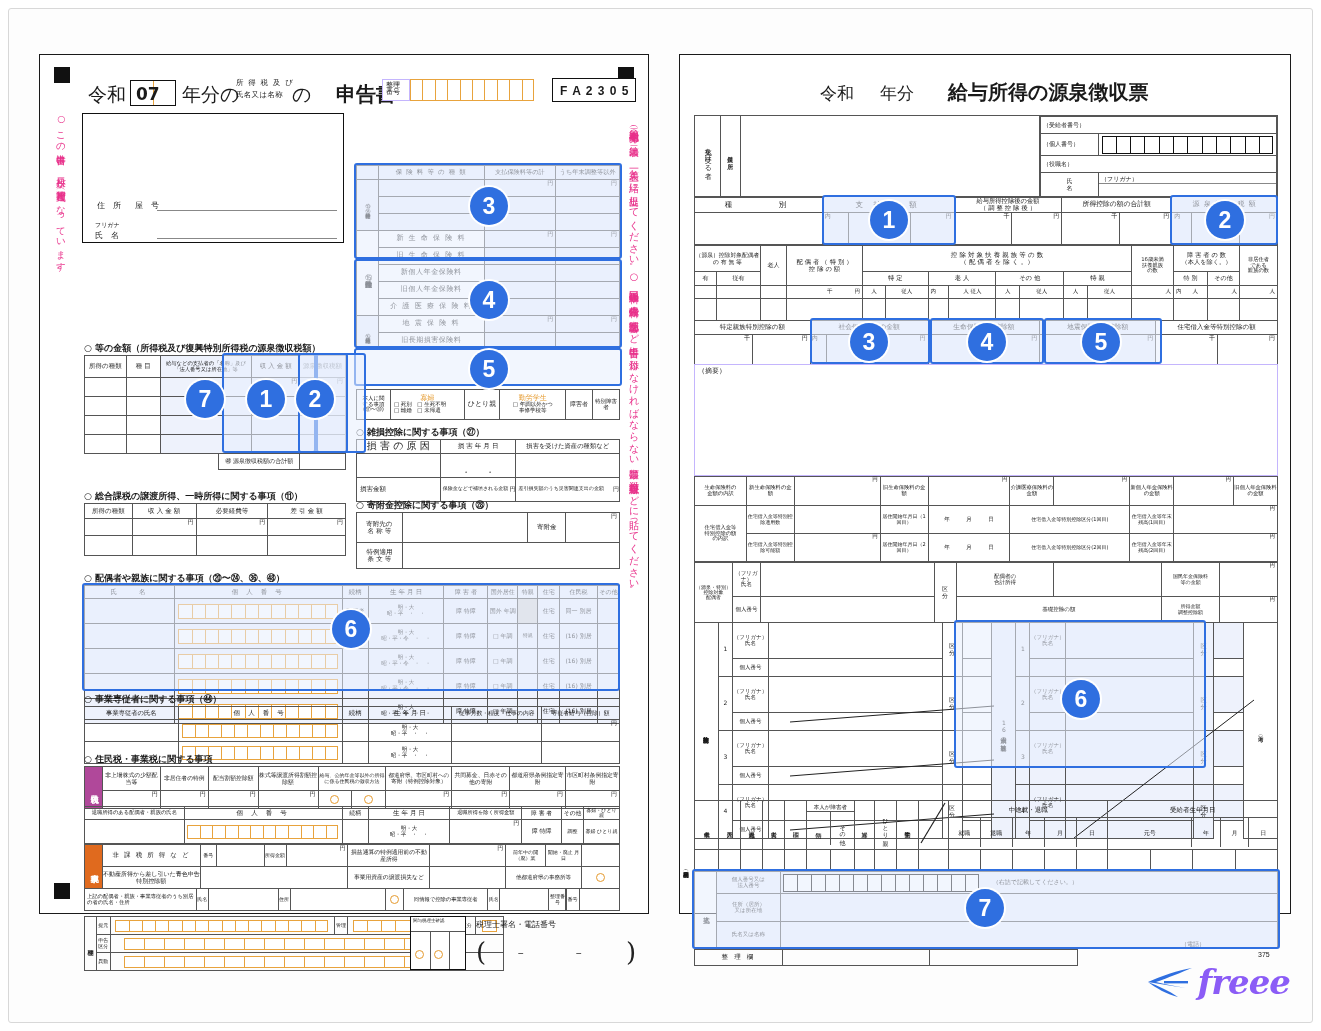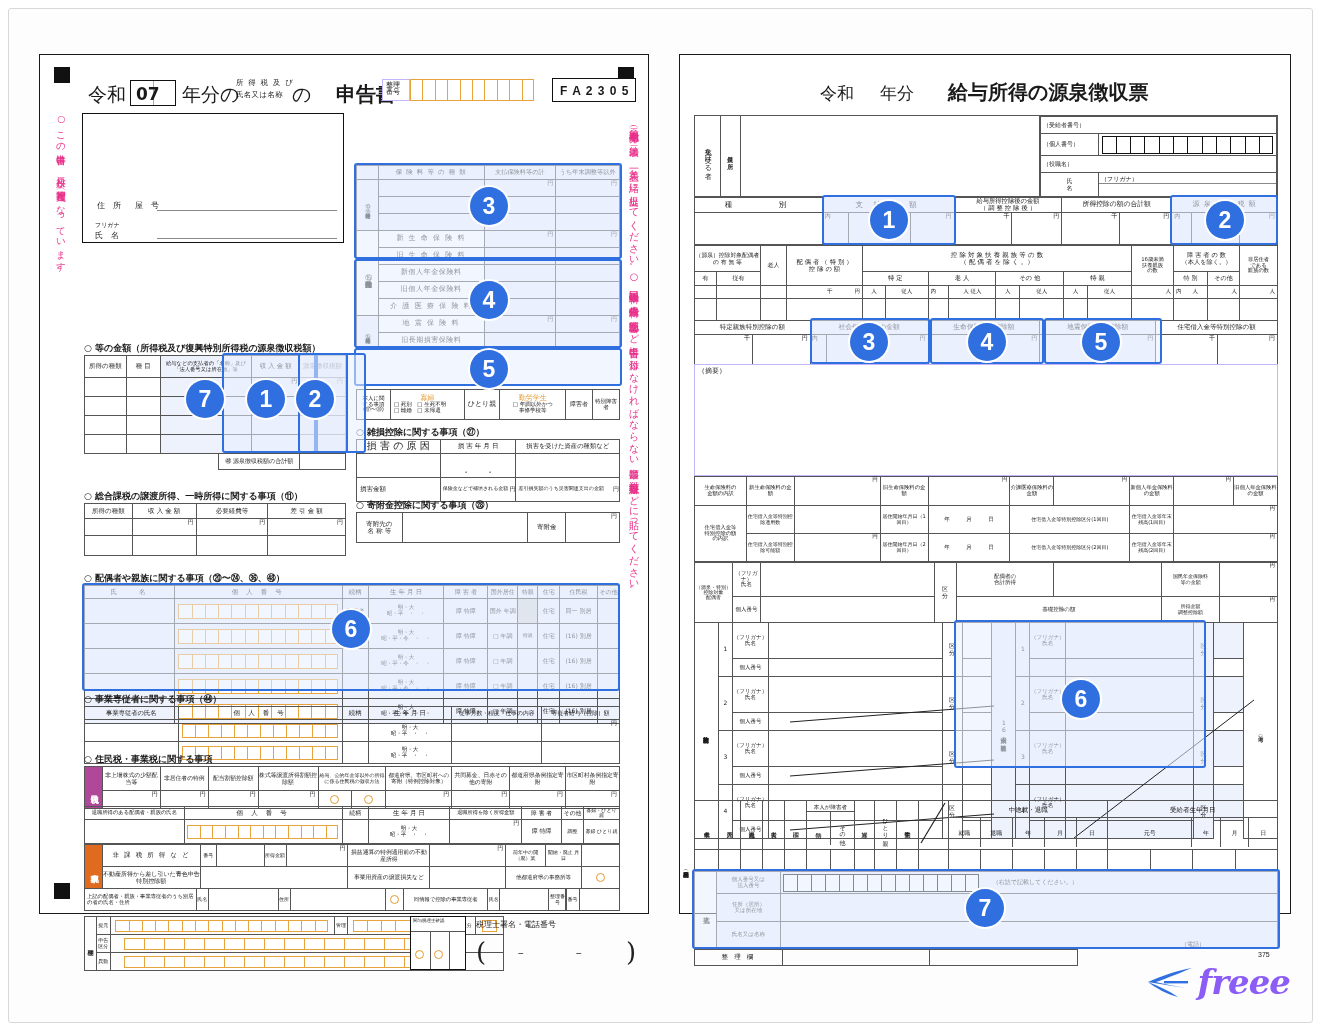--- a/index.html
+++ b/index.html
@@ -307,20 +307,24 @@
 
     <div class="lbl" style="left:316px; top:446px; font-size:9px; font-weight:bold; font-family:'DejaVu Sans',sans-serif;">○ 寄附金控除に関する事項（㉘）</div>
     <table class="grid" style="left:316px; top:457px; width:264px;">
       <tbody>
           <tr style="height:30px">
         <td style="width:46px; font-size:6.5px;">寄附先の<br>名 称 等</td>
         <td style="width:126px;"></td>
         <td style="width:38px; font-size:6.5px;">寄附金</td>
         <td style="width:54px; text-align:right; font-size:6px; vertical-align:top; padding-right:2px;">円</td>
       </tr>
+      <tr style="height:26px">
+        <td style="font-size:6.5px;">特例適用<br>条 文 等</td>
+        <td colspan="3"></td>
+      </tr>
     </tbody>
       </table>
 
     <div class="lbl" style="left:44px; top:519px; font-size:9px; font-weight:bold; font-family:'DejaVu Sans',sans-serif;">○ 配偶者や親族に関する事項（⑳〜㉔、㊱、㊽）</div>
     <table class="grid" style="left:44px; top:530px; width:536px;">
       <tbody>
           <tr style="height:13px">
         <td style="width:90px; font-size:6.5px; letter-spacing:3px; background:#eef2fc;">氏　　名</td>
         <td style="width:168px; font-size:6.5px; letter-spacing:3px; background:#eef2fc;">個 人 番 号</td>
         <td style="width:26px; font-size:6.5px; background:#eef2fc;">続柄</td>

